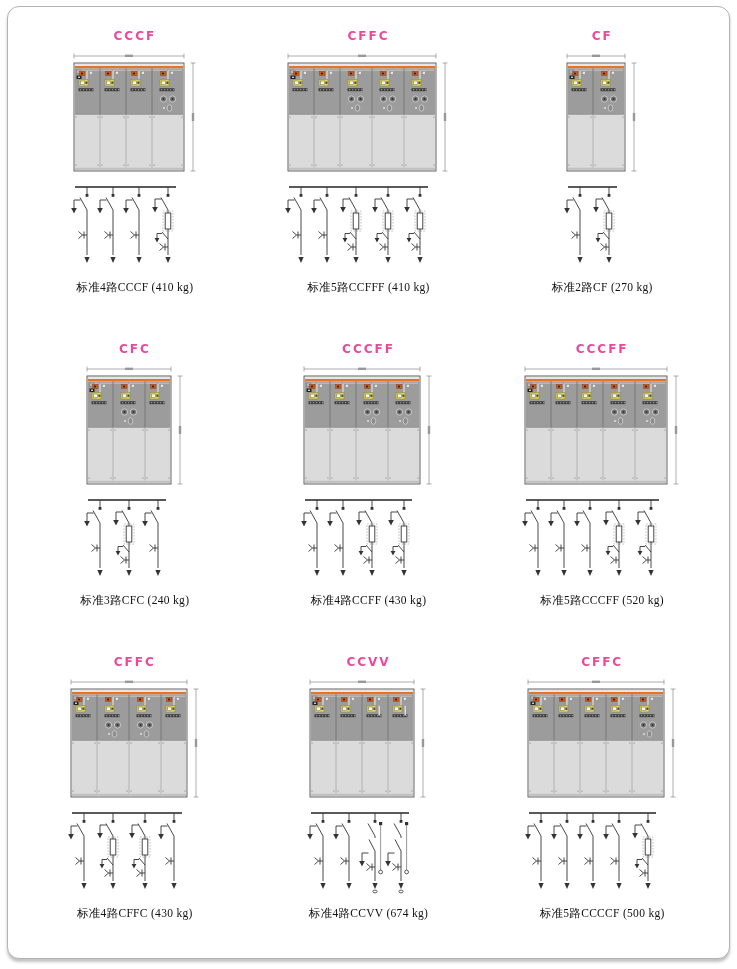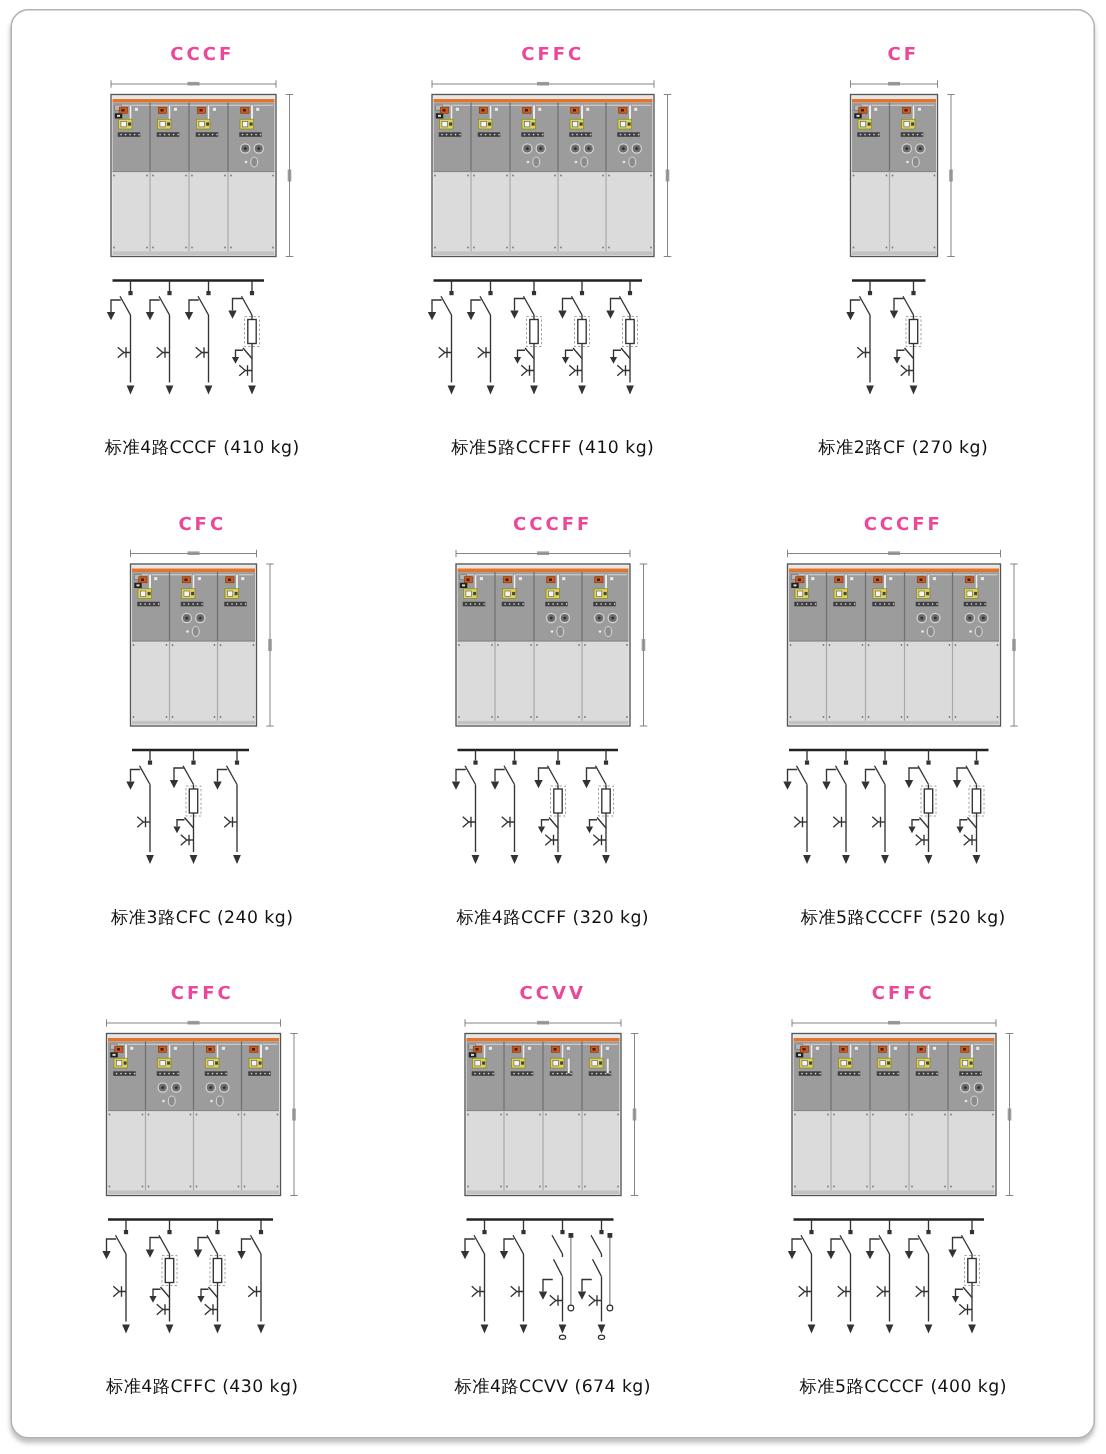--- a/index.html
+++ b/index.html
@@ -3,21 +3,21 @@
 <meta charset="utf-8">
 <style>
   html,body{margin:0;padding:0;background:#fff;}
   body{width:737px;height:969px;position:relative;font-family:"DejaVu Sans","Liberation Sans",sans-serif;}
   .page-border{position:absolute;left:7px;top:6px;right:7px;bottom:10px;border:1px solid #b3b3b3;border-radius:12px;box-shadow:0 3px 3px rgba(120,120,120,.45);background:#fff;}
   .grid{position:absolute;left:10px;top:8px;right:10px;bottom:4px;display:grid;grid-template-columns:repeat(3,1fr);grid-template-rows:repeat(3,1fr);}
   .cell{display:flex;flex-direction:column;align-items:center;justify-content:flex-start;padding-top:14px;}
   .cell-title{font-size:12px;font-weight:bold;letter-spacing:2px;color:#ec4899;height:16px;margin-bottom:4px;}
   .cabinet-slot{height:128px;display:flex;align-items:flex-end;justify-content:center;}
   .diagram-slot{height:97px;display:flex;align-items:flex-start;justify-content:center;margin-top:4px;}
-  .cell-caption{font-size:11.5px;color:#111;letter-spacing:.3px;margin-top:13px;white-space:nowrap;}
+  .cell-caption{font-size:11.5px;color:#111;letter-spacing:.3px;margin-top:2px;white-space:nowrap;font-family:Liberation Serif, serif;}
   svg{display:block;}
 </style>
 </head>
 <body>
 
 <div class="page-border">
   <div class="grid">
 
     <section class="cell">
       <div class="cell-title">CCCF</div>
@@ -782,21 +782,21 @@
             <line x1="103" y1="48" x2="103" y2="74" stroke="#333333" stroke-width="0.9"></line>
             <line x1="103" y1="58" x2="97" y2="51" stroke="#333333" stroke-width="0.9"></line>
             <path d="M 97 52.5 H 92 V 57" fill="none" stroke="#333333" stroke-width=".9"></path>
             <path d="M 89.6 57 L 94.4 57 L 92 61.5 Z" fill="#333333"></path>
             <path d="M 94.5 62.5 L 98.5 66 L 94.5 69.5" fill="none" stroke="#333333" stroke-width=".9"></path>
             <line x1="100" y1="62.5" x2="100" y2="69.5" stroke="#333333" stroke-width="0.9"></line>
             <line x1="98.5" y1="66" x2="103" y2="66" stroke="#333333" stroke-width="0.9"></line>
             <path d="M 100.4 76 L 105.6 76 L 103 82 Z" fill="#333333"></path>
           </svg>
         </div>
-      <div class="cell-caption">标准4路CCFF  (320 kg)</div>
+      <div class="cell-caption">标准4路CCFF  (430 kg)</div>
     </section>
 
     <section class="cell">
       <div class="cell-title">CCCFF</div>
       <div class="cabinet-slot">
           <svg width="160" height="126" viewBox="0 0 160 126">
             <line x1="3" y1="5" x2="145" y2="5" stroke="#777777" stroke-width="0.6"></line>
             <line x1="3" y1="2.5" x2="3" y2="7.5" stroke="#777777" stroke-width="0.6"></line>
             <line x1="145" y1="2.5" x2="145" y2="7.5" stroke="#777777" stroke-width="0.6"></line>
             <rect x="70" y="3.6" width="8" height="2.4" fill="#8d8d8d" opacity=".85"></rect>
@@ -1502,17 +1502,17 @@
             <line x1="123" y1="48" x2="123" y2="74" stroke="#333333" stroke-width="0.9"></line>
             <line x1="123" y1="58" x2="117" y2="51" stroke="#333333" stroke-width="0.9"></line>
             <path d="M 117 52.5 H 112 V 57" fill="none" stroke="#333333" stroke-width=".9"></path>
             <path d="M 109.6 57 L 114.4 57 L 112 61.5 Z" fill="#333333"></path>
             <path d="M 114.5 62.5 L 118.5 66 L 114.5 69.5" fill="none" stroke="#333333" stroke-width=".9"></path>
             <line x1="120" y1="62.5" x2="120" y2="69.5" stroke="#333333" stroke-width="0.9"></line>
             <line x1="118.5" y1="66" x2="123" y2="66" stroke="#333333" stroke-width="0.9"></line>
             <path d="M 120.4 76 L 125.6 76 L 123 82 Z" fill="#333333"></path>
           </svg>
         </div>
-      <div class="cell-caption">标准5路CCCCF  (400 kg)</div>
+      <div class="cell-caption">标准5路CCCCF  (500 kg)</div>
     </section>
 
   </div>
 </div>
 
 </body></html>

